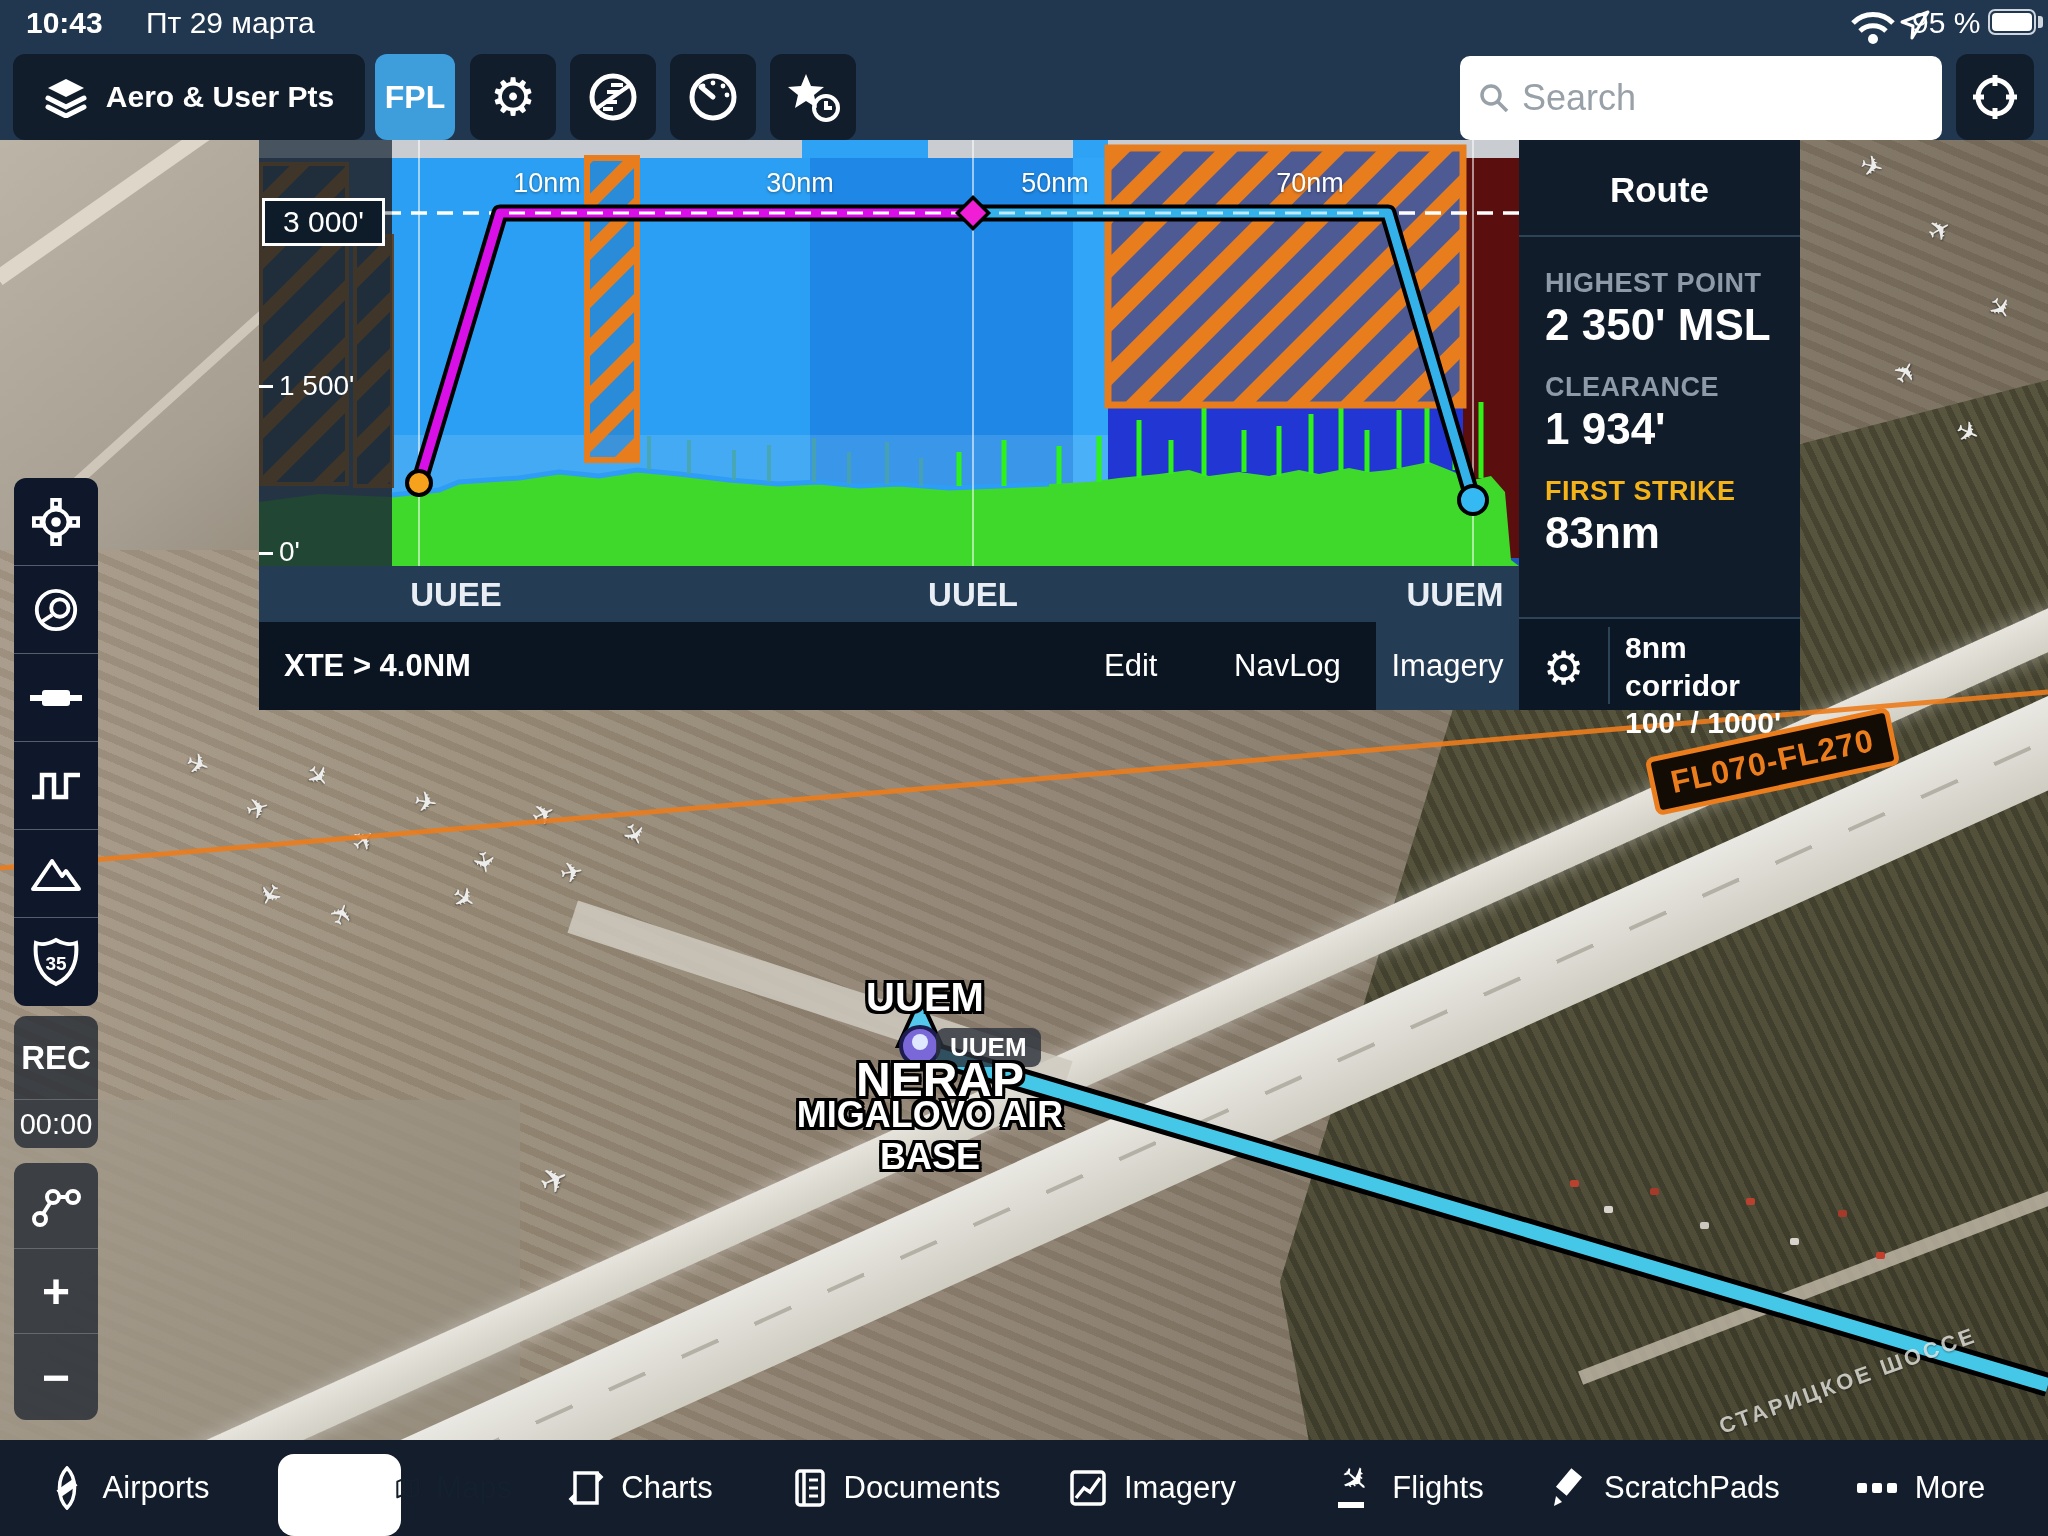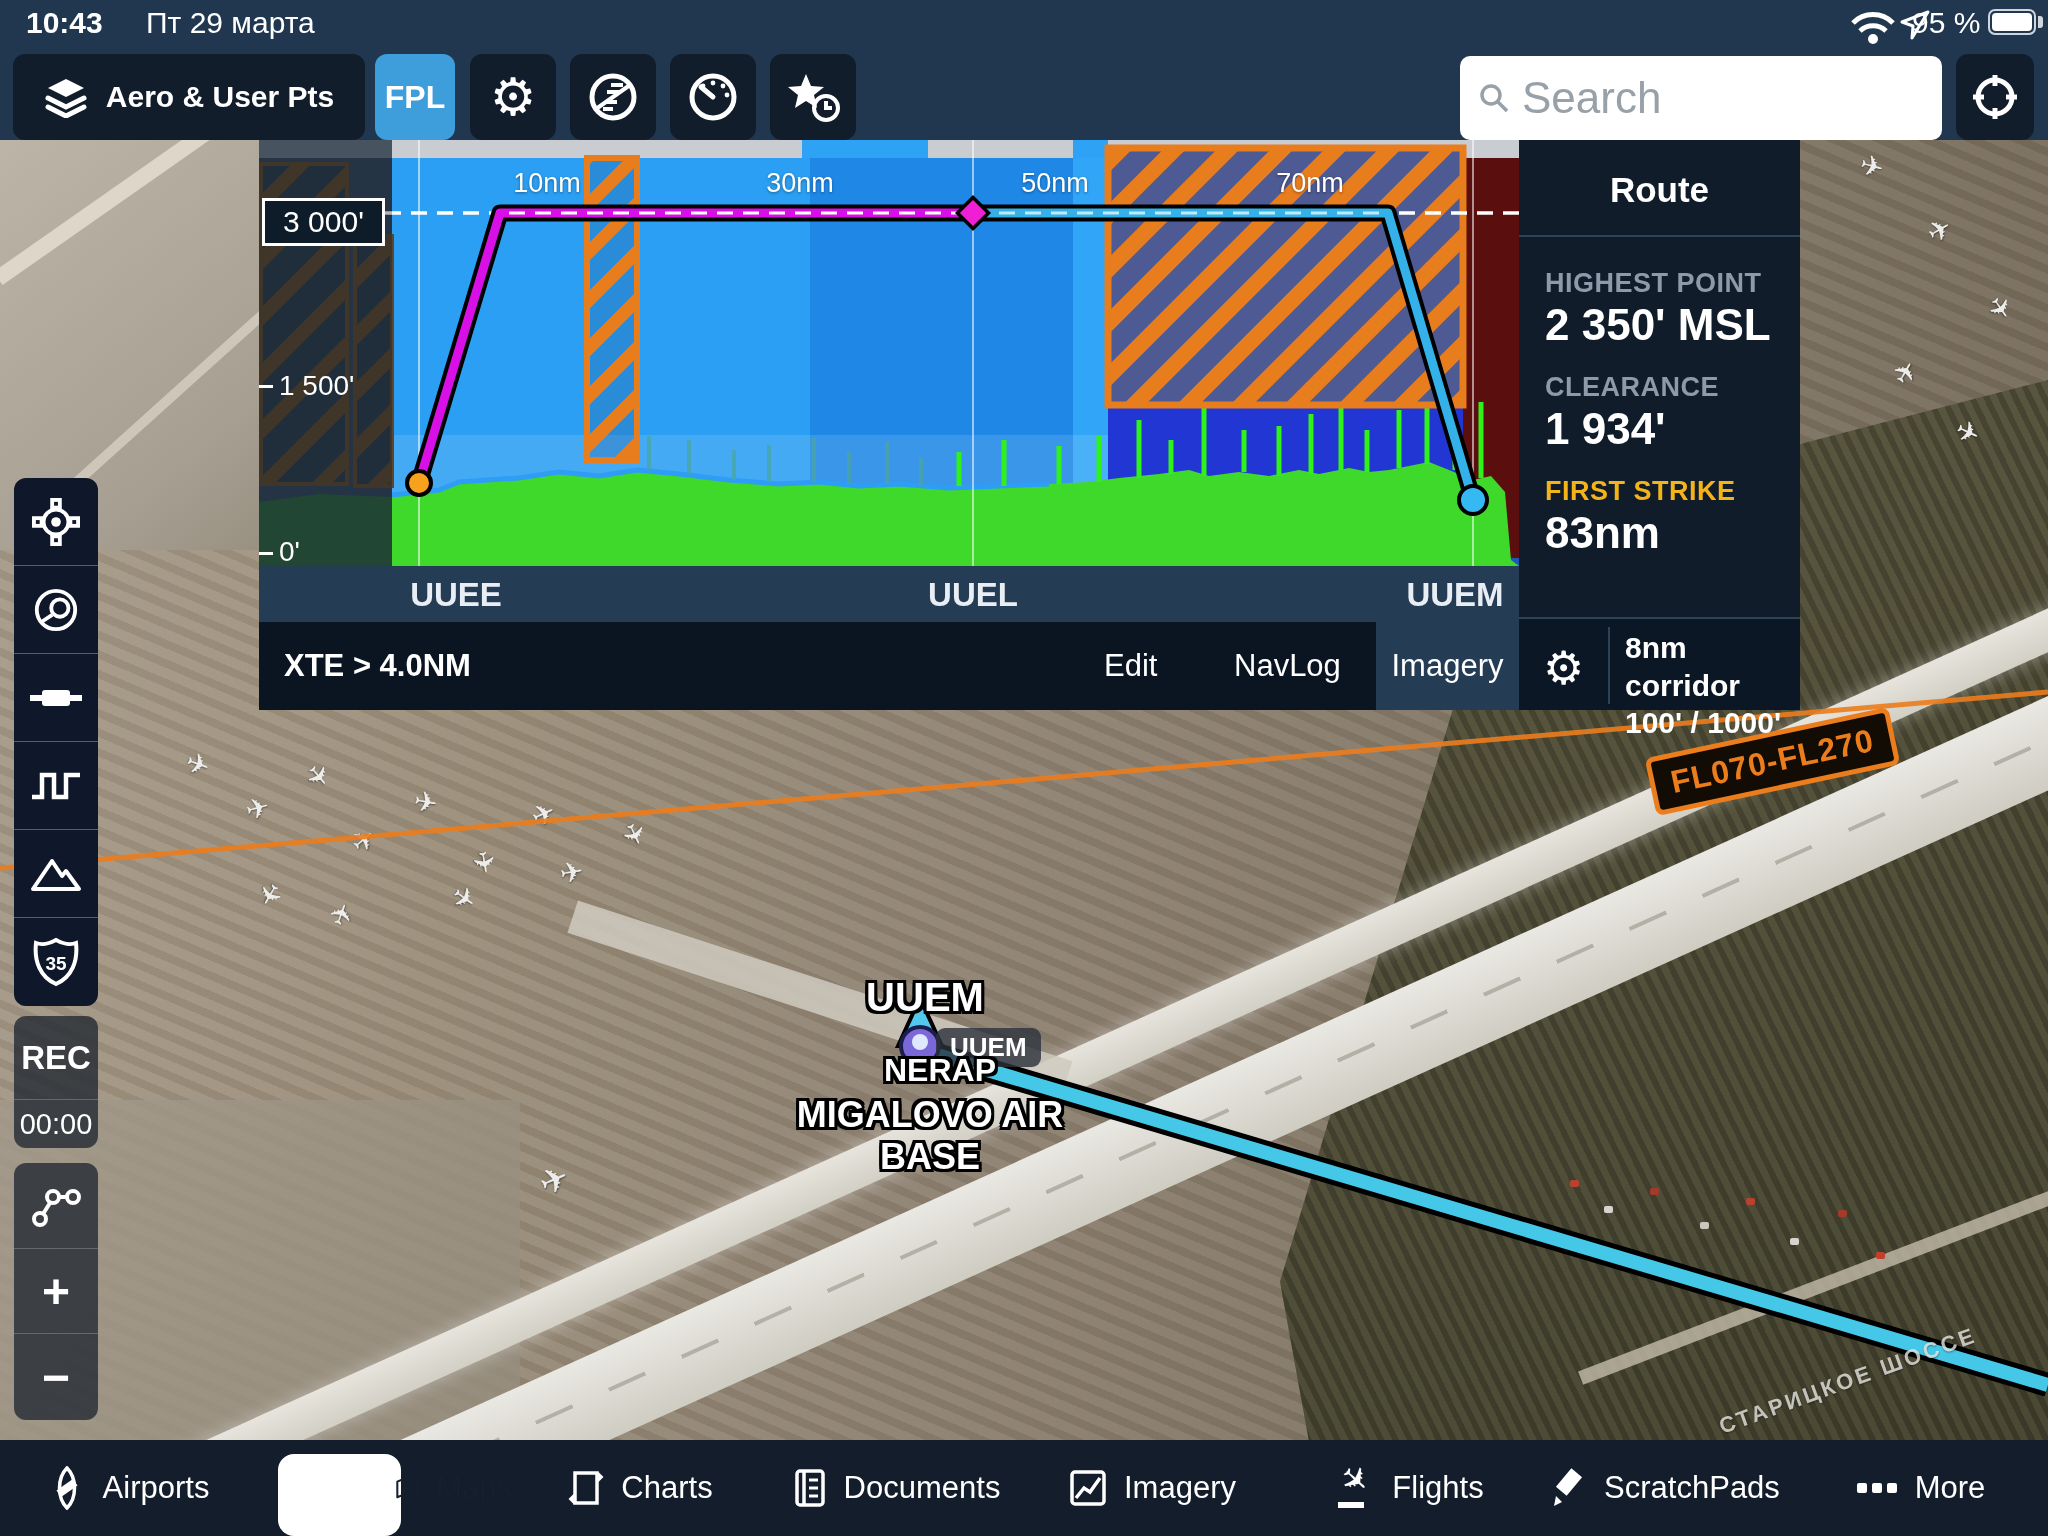--- a/index.html
+++ b/index.html
@@ -42,35 +42,35 @@
   .village-dot { position:absolute; width:9px; height:7px; border-radius:2px; }
   .road-label { position:absolute; left:1712px; top:1368px; transform:rotate(-20deg);
     color:rgba(245,245,240,.75); font-size:22px; font-weight:bold; letter-spacing:3px;
     text-shadow:0 1px 2px rgba(0,0,0,.4); }
   .fl-badge { position:absolute; left:1648px; top:732px; transform:rotate(-12deg);
     background:#120c05; border:5px solid #ec7d1d; border-radius:8px; color:#ec7d1d;
     font-size:32px; font-weight:bold; padding:6px 16px; letter-spacing:1px; }
   .outlined { color:#fff; font-weight:bold;
     text-shadow:-3px -3px 0 #000,3px -3px 0 #000,-3px 3px 0 #000,3px 3px 0 #000,0 -3px 0 #000,0 3px 0 #000,-3px 0 0 #000,3px 0 0 #000; }
   .map-uuem { position:absolute; left:840px; top:975px; width:170px; text-align:center; font-size:40px; }
-  .map-nerap { position:absolute; left:850px; top:1052px; width:180px; text-align:center; font-size:32px; }
+  .map-nerap { position:absolute; left:850px; top:1052px; width:180px; text-align:center; font-size:48px; }
   .map-mig1 { position:absolute; left:790px; top:1094px; width:280px; text-align:center; font-size:36px; }
   .map-mig2 { position:absolute; left:790px; top:1136px; width:280px; text-align:center; font-size:36px; }
   .uuem-pill { position:absolute; left:936px; top:1028px; background:rgba(44,50,60,.8);
     border-radius:9px; color:#fff; font-size:26px; font-weight:bold; padding:4px 14px; }
 
   
   .topbar { position:absolute; left:0; top:0; width:2048px; height:140px; background:#20374f; }
   .statustext { position:absolute; top:6px; color:#fff; font-size:30px; }
   .tb-btn { position:absolute; top:54px; height:86px; background:#111d2b; border-radius:12px;
     display:flex; align-items:center; justify-content:center; color:#fff; }
   .tb-btn.blue { background:#3e9edb; }
   .searchbox { position:absolute; left:1460px; top:56px; width:482px; height:84px; background:#fff;
     border-radius:10px; display:flex; align-items:center; padding:0 18px; gap:12px; }
-  .searchbox input { border:none; outline:none; font-size:44px; color:#737373; width:380px;
+  .searchbox input { border:none; outline:none; font-size:36px; color:#737373; width:380px;
     font-family:"Liberation Sans",sans-serif; background:transparent; }
   .searchbox input::placeholder { color:#98a0a8; }
 
   
   .side-group { position:absolute; left:14px; width:84px; border-radius:12px; overflow:hidden; }
   .side-blue { top:478px; background:#0f172a; }
   .side-dark1 { top:1016px; background:rgba(38,44,52,.82); }
   .side-dark2 { top:1163px; background:rgba(38,44,52,.82); }
   .side-cell { width:84px; display:flex; align-items:center; justify-content:center; color:#fff; }
   .side-blue .side-cell { height:88px; border-bottom:1.5px solid rgba(255,255,255,.3); }

